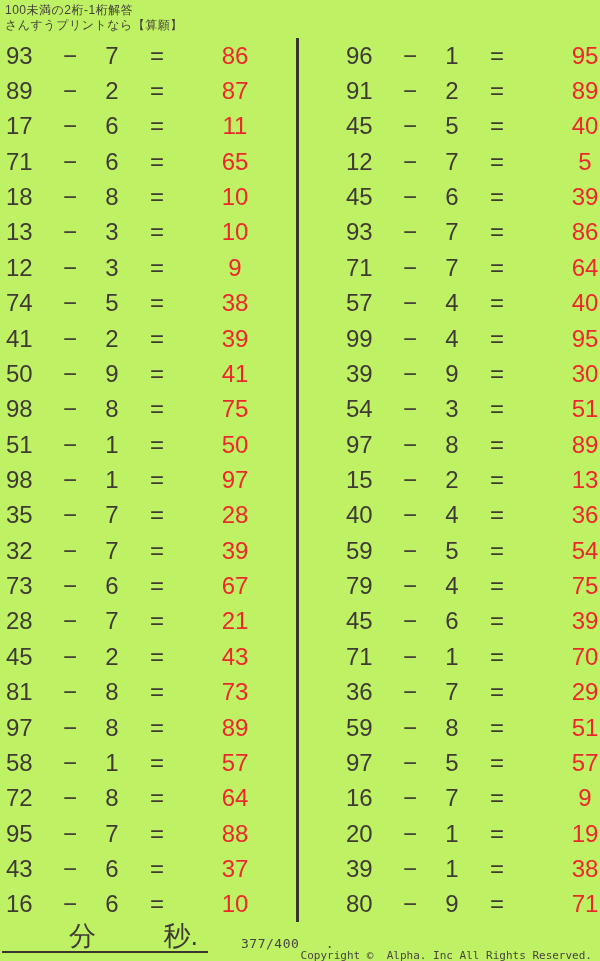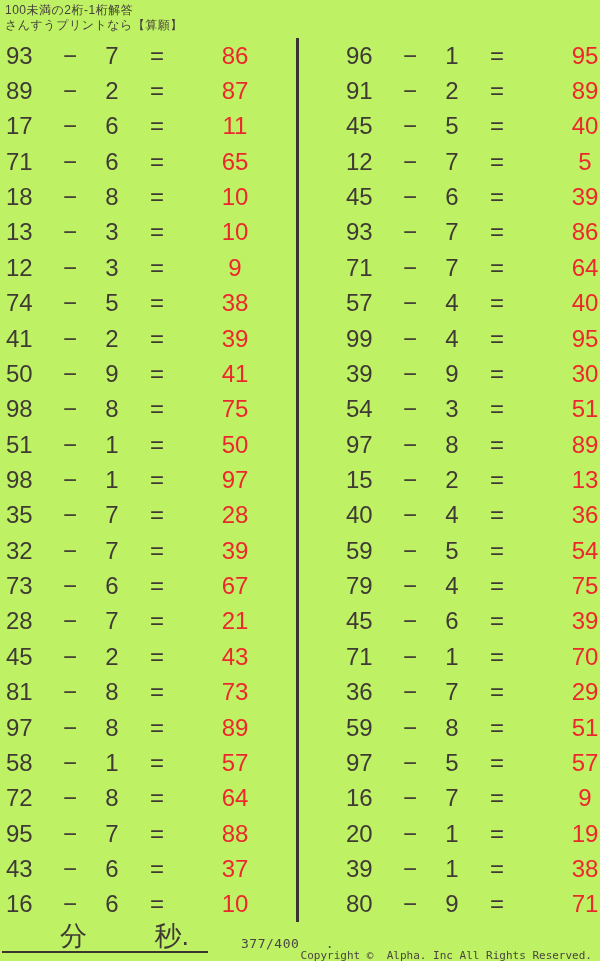--- a/index.html
+++ b/index.html
@@ -27,21 +27,21 @@
     font-size:24px; line-height:1; color:#403a35;
   }
   .minuend { width:44px; text-align:left; }
   .op  { width:40px; }
   .sub { width:44px; }
   .eq  { width:46px; }
   .ans { width:110px; color:#ed282d; }
   .col-right .ans { width:130px; }
 
   .timer {
-    position:absolute; left:0; top:918px; width:220px;
+    position:absolute; left:9px; top:918px; width:220px;
     font-size:27px; color:#403a35; white-space:nowrap;
   }
   .timer .minutes { margin-left:60px; }
   .timer .seconds { margin-left:60px; }
   .timer-underline {
     position:absolute; left:2px; top:951px; width:206px; height:2px;
     background:#3a3430;
   }
   .page-indicator {
     position:absolute; left:241px; top:936px;

